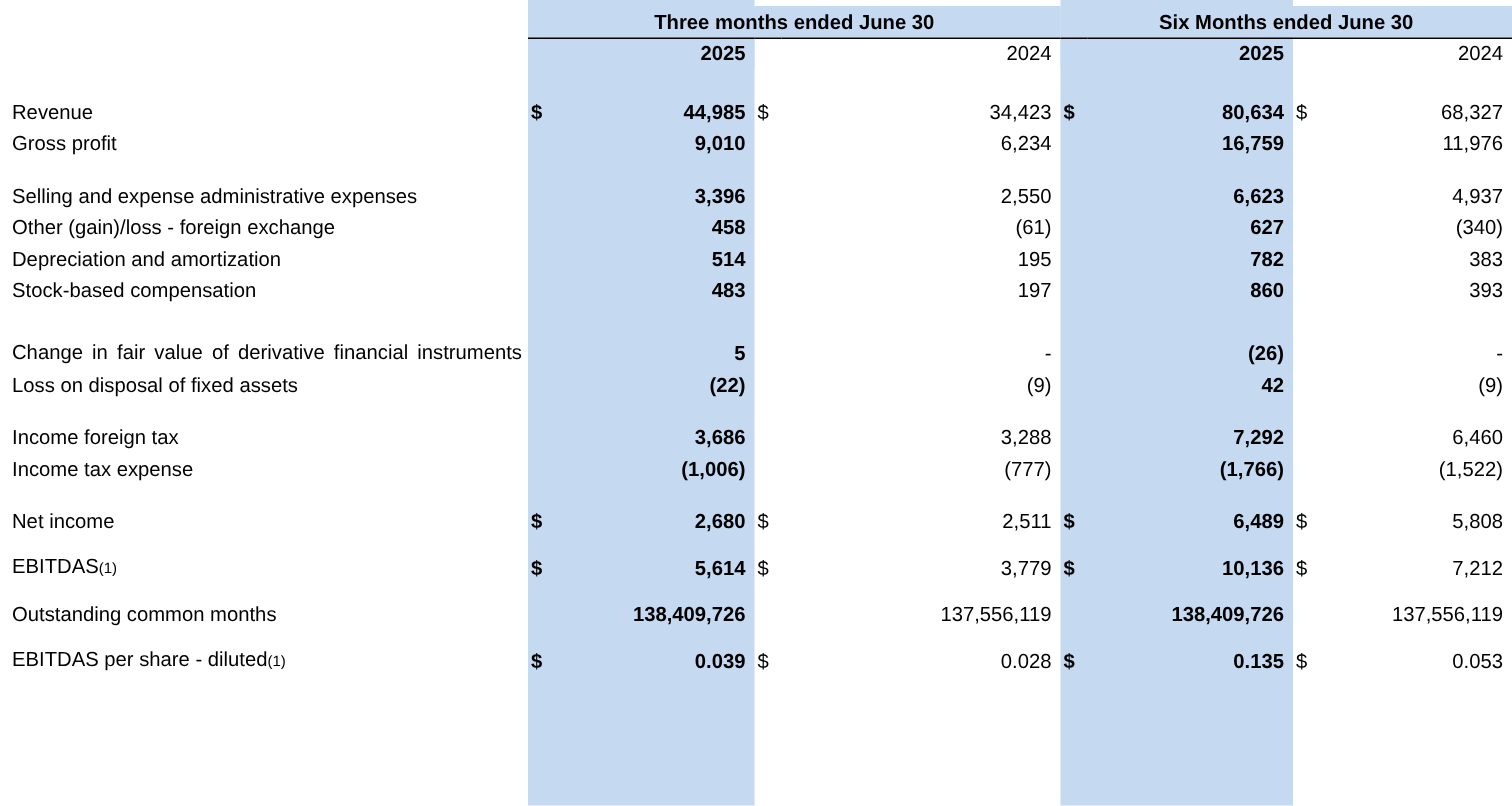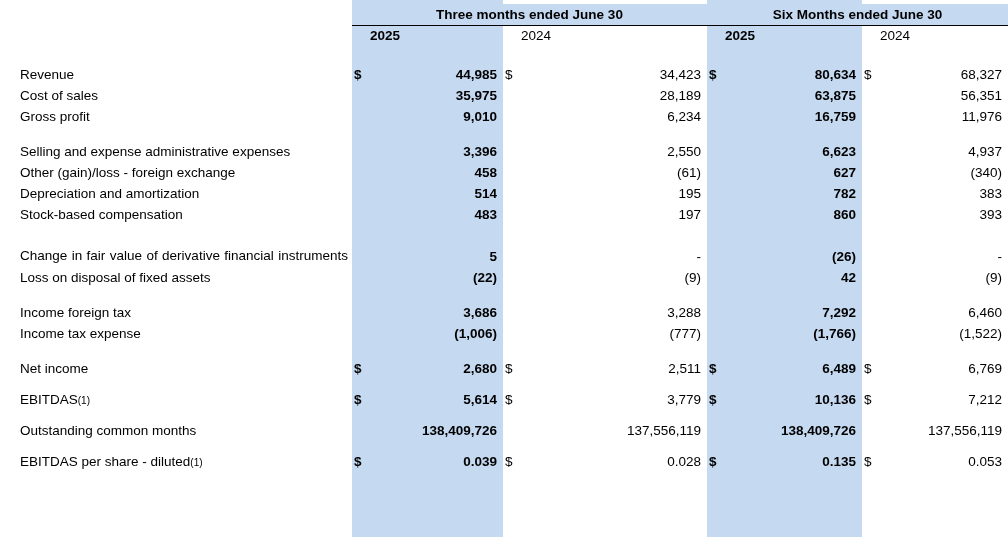--- a/index.html
+++ b/index.html
@@ -59,21 +59,21 @@
     font-weight: normal;
     line-height: 1.0;
     white-space: nowrap;
   }
   tr.r { height: 21px; }
   tr.spacer { height: 14px; }
   tr.spacer-sm { height: 10px; }
 
   .label {
     text-align: left;
-    padding-left: 20px;
+    padding-left: 8px;
   }
   .label.justify {
     white-space: normal;
     text-align: justify;
     text-align-last: justify;
     padding-right: 4px;
     line-height: 1.12;
   }
   .num {
     text-align: right;
@@ -92,20 +92,21 @@
     padding-bottom: 3px;
     margin-top: 20px;
   }
   .hdr-band {
     background: #c5d9f1;
   }
   .hdr-line {
     border-bottom: 1.5px solid #000000;
   }
   .hdr-year {
+    text-align: right;
     padding-right: 6px;
     padding-bottom: 4px;
   }
   .sub {
     font-size: 10px;
     vertical-align: baseline;
   }
   .topspace { height: 4px; }
 </style>
 </head>
@@ -168,31 +169,20 @@
       <td class="cur b">$</td>
       <td class="num b">44,985</td>
       <td class="cur">$</td>
       <td class="num">34,423</td>
       <td class="cur b">$</td>
       <td class="num b">80,634</td>
       <td class="cur">$</td>
       <td class="num">68,327</td>
     </tr>
 
-    <tr class="r">
-      <td class="label">Cost of sales</td>
-      <td class="cur b"></td>
-      <td class="num b">35,975</td>
-      <td class="cur"></td>
-      <td class="num">28,189</td>
-      <td class="cur b"></td>
-      <td class="num b">63,875</td>
-      <td class="cur"></td>
-      <td class="num">56,351</td>
-    </tr>
 
     <tr class="r">
       <td class="label">Gross profit</td>
       <td class="cur b"></td>
       <td class="num b">9,010</td>
       <td class="cur"></td>
       <td class="num">6,234</td>
       <td class="cur b"></td>
       <td class="num b">16,759</td>
       <td class="cur"></td>
@@ -310,21 +300,21 @@
 
     <tr class="r">
       <td class="label">Net income</td>
       <td class="cur b">$</td>
       <td class="num b">2,680</td>
       <td class="cur">$</td>
       <td class="num">2,511</td>
       <td class="cur b">$</td>
       <td class="num b">6,489</td>
       <td class="cur">$</td>
-      <td class="num">6,769</td>
+      <td class="num">5,808</td>
     </tr>
 
     <tr class="spacer-sm">
       <td colspan="9"></td>
     </tr>
 
     <tr class="r">
       <td class="label"><span>EBITDAS</span><span class="sub">(1)</span></td>
       <td class="cur b">$</td>
       <td class="num b">5,614</td>

